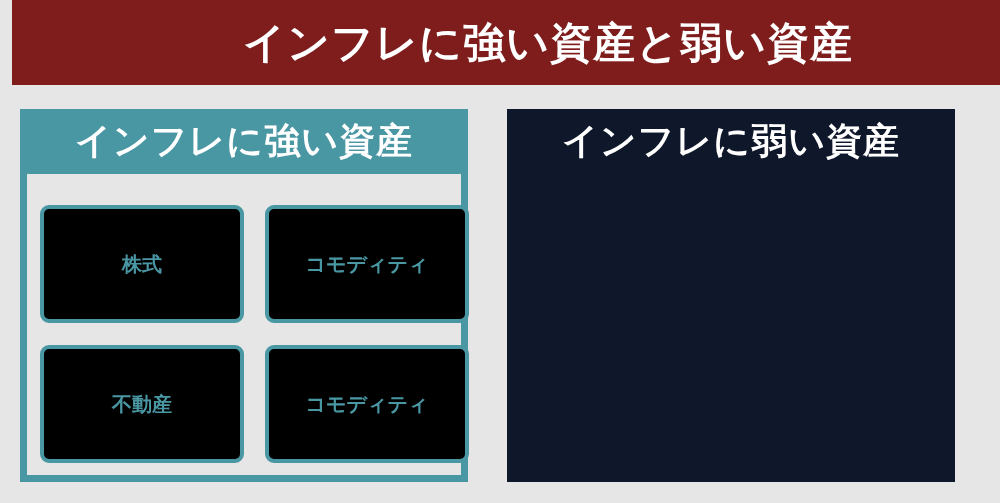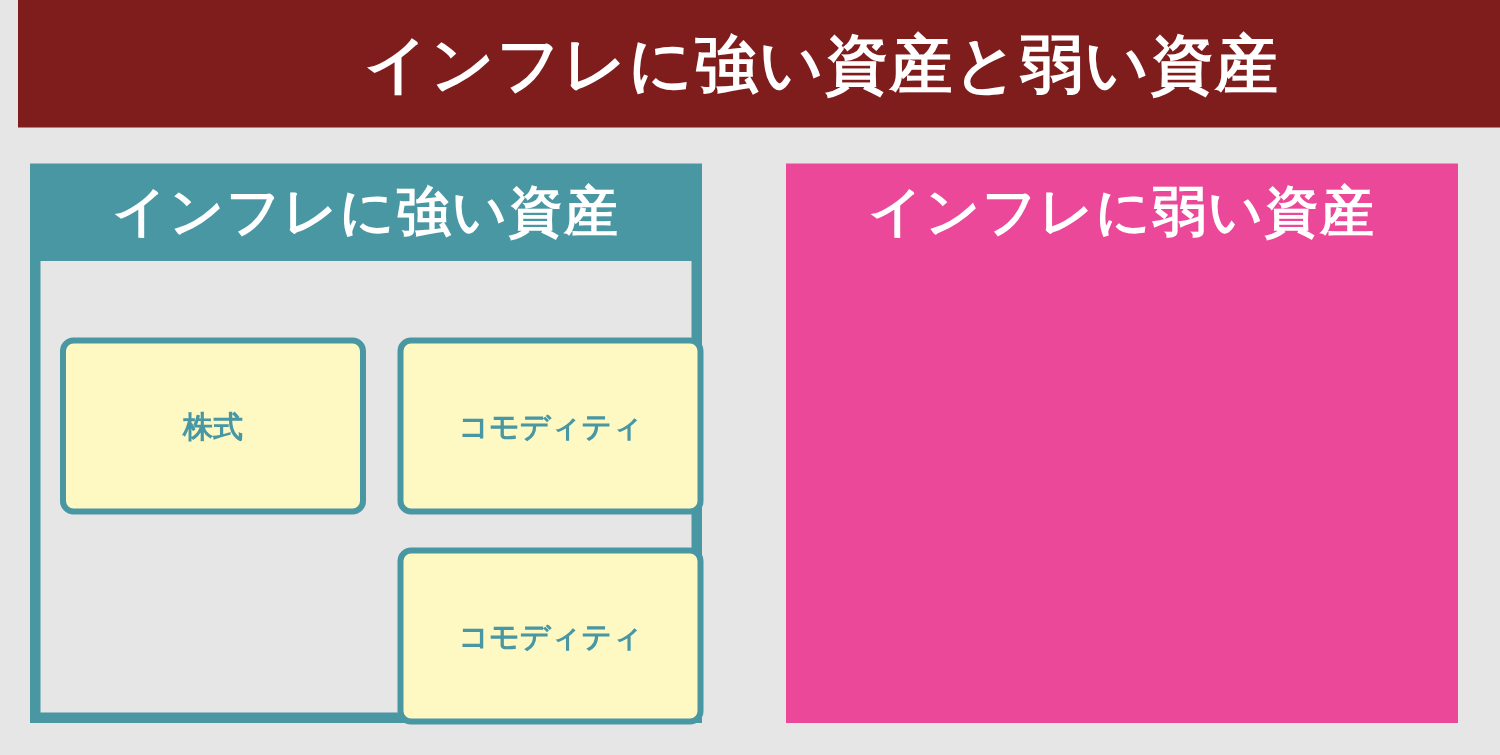--- a/index.html
+++ b/index.html
@@ -14,37 +14,37 @@
     background:#7f1d1d;
     display:flex; align-items:center; justify-content:center;
     color:#ffffff; font-weight:bold; font-size:42px; letter-spacing:1px;padding-left:36px;
   }
   .panel {
     position:absolute; top:109px; width:448px; height:373px;
     box-sizing:border-box;
     text-decoration:underline;
   }
   .panel.strong { left:20px; background:#4a97a4; }
-  .panel.weak { left:524px; background:#ec4899; }
+  .panel.weak { left:507px; background:#0f172a; }
   .panel-title {
     position:absolute; left:0; top:0; width:100%; height:65px;
     display:flex; align-items:center; justify-content:center;
     color:#ffffff; font-weight:bold; font-size:36px; letter-spacing:1px;
   }
   .panel-body {
     position:absolute; left:7px; top:65px; right:7px; bottom:7px;
     background:#e6e6e6;
   }
   .card {
     position:absolute; width:204px; height:118px; box-sizing:border-box;
     border-radius:9px; border:4px solid;
     display:flex; align-items:center; justify-content:center; flex-direction:column;
     font-weight:bold; font-size:20px; text-align:center; line-height:1.35;
   }
-  .panel.strong .card { background:#fef9c3; border-color:#4a97a4; color:#4a97a4;margin-top:20px; }
+  .panel.strong .card { background:#000000; border-color:#4a97a4; color:#4a97a4; }
   .panel.weak .card { background:#c6d1df; border-color:#6c8bad; color:#6c8bad; }
   .c1 { left:13px; top:31px; }
   .c2 { left:238px; top:31px; }
   .c3 { left:13px; top:171px; }
   .c4 { left:238px; top:171px; }
   .panel.weak .c1 { left:16px; }
   .panel.weak .c2 { left:238px; }
   .panel.weak .c3 { left:16px; }
   .panel.weak .c4 { left:238px; }
   .line { display:block; }
@@ -58,20 +58,23 @@
 
 <div class="panel strong">
   <div class="panel-title">インフレに強い資産</div>
   <div class="panel-body">
     <div class="card c1">
       <span class="line">株式</span>
     </div>
     <div class="card c2">
       <span class="line">コモディティ</span>
     </div>
+    <div class="card c3">
+      <span class="line">不動産</span>
+    </div>
     <div class="card c4">
       <span class="line">コモディティ</span>
     </div>
   </div>
 </div>
 
 <div class="panel weak">
   <div class="panel-title">インフレに弱い資産</div>
 </div>
 

